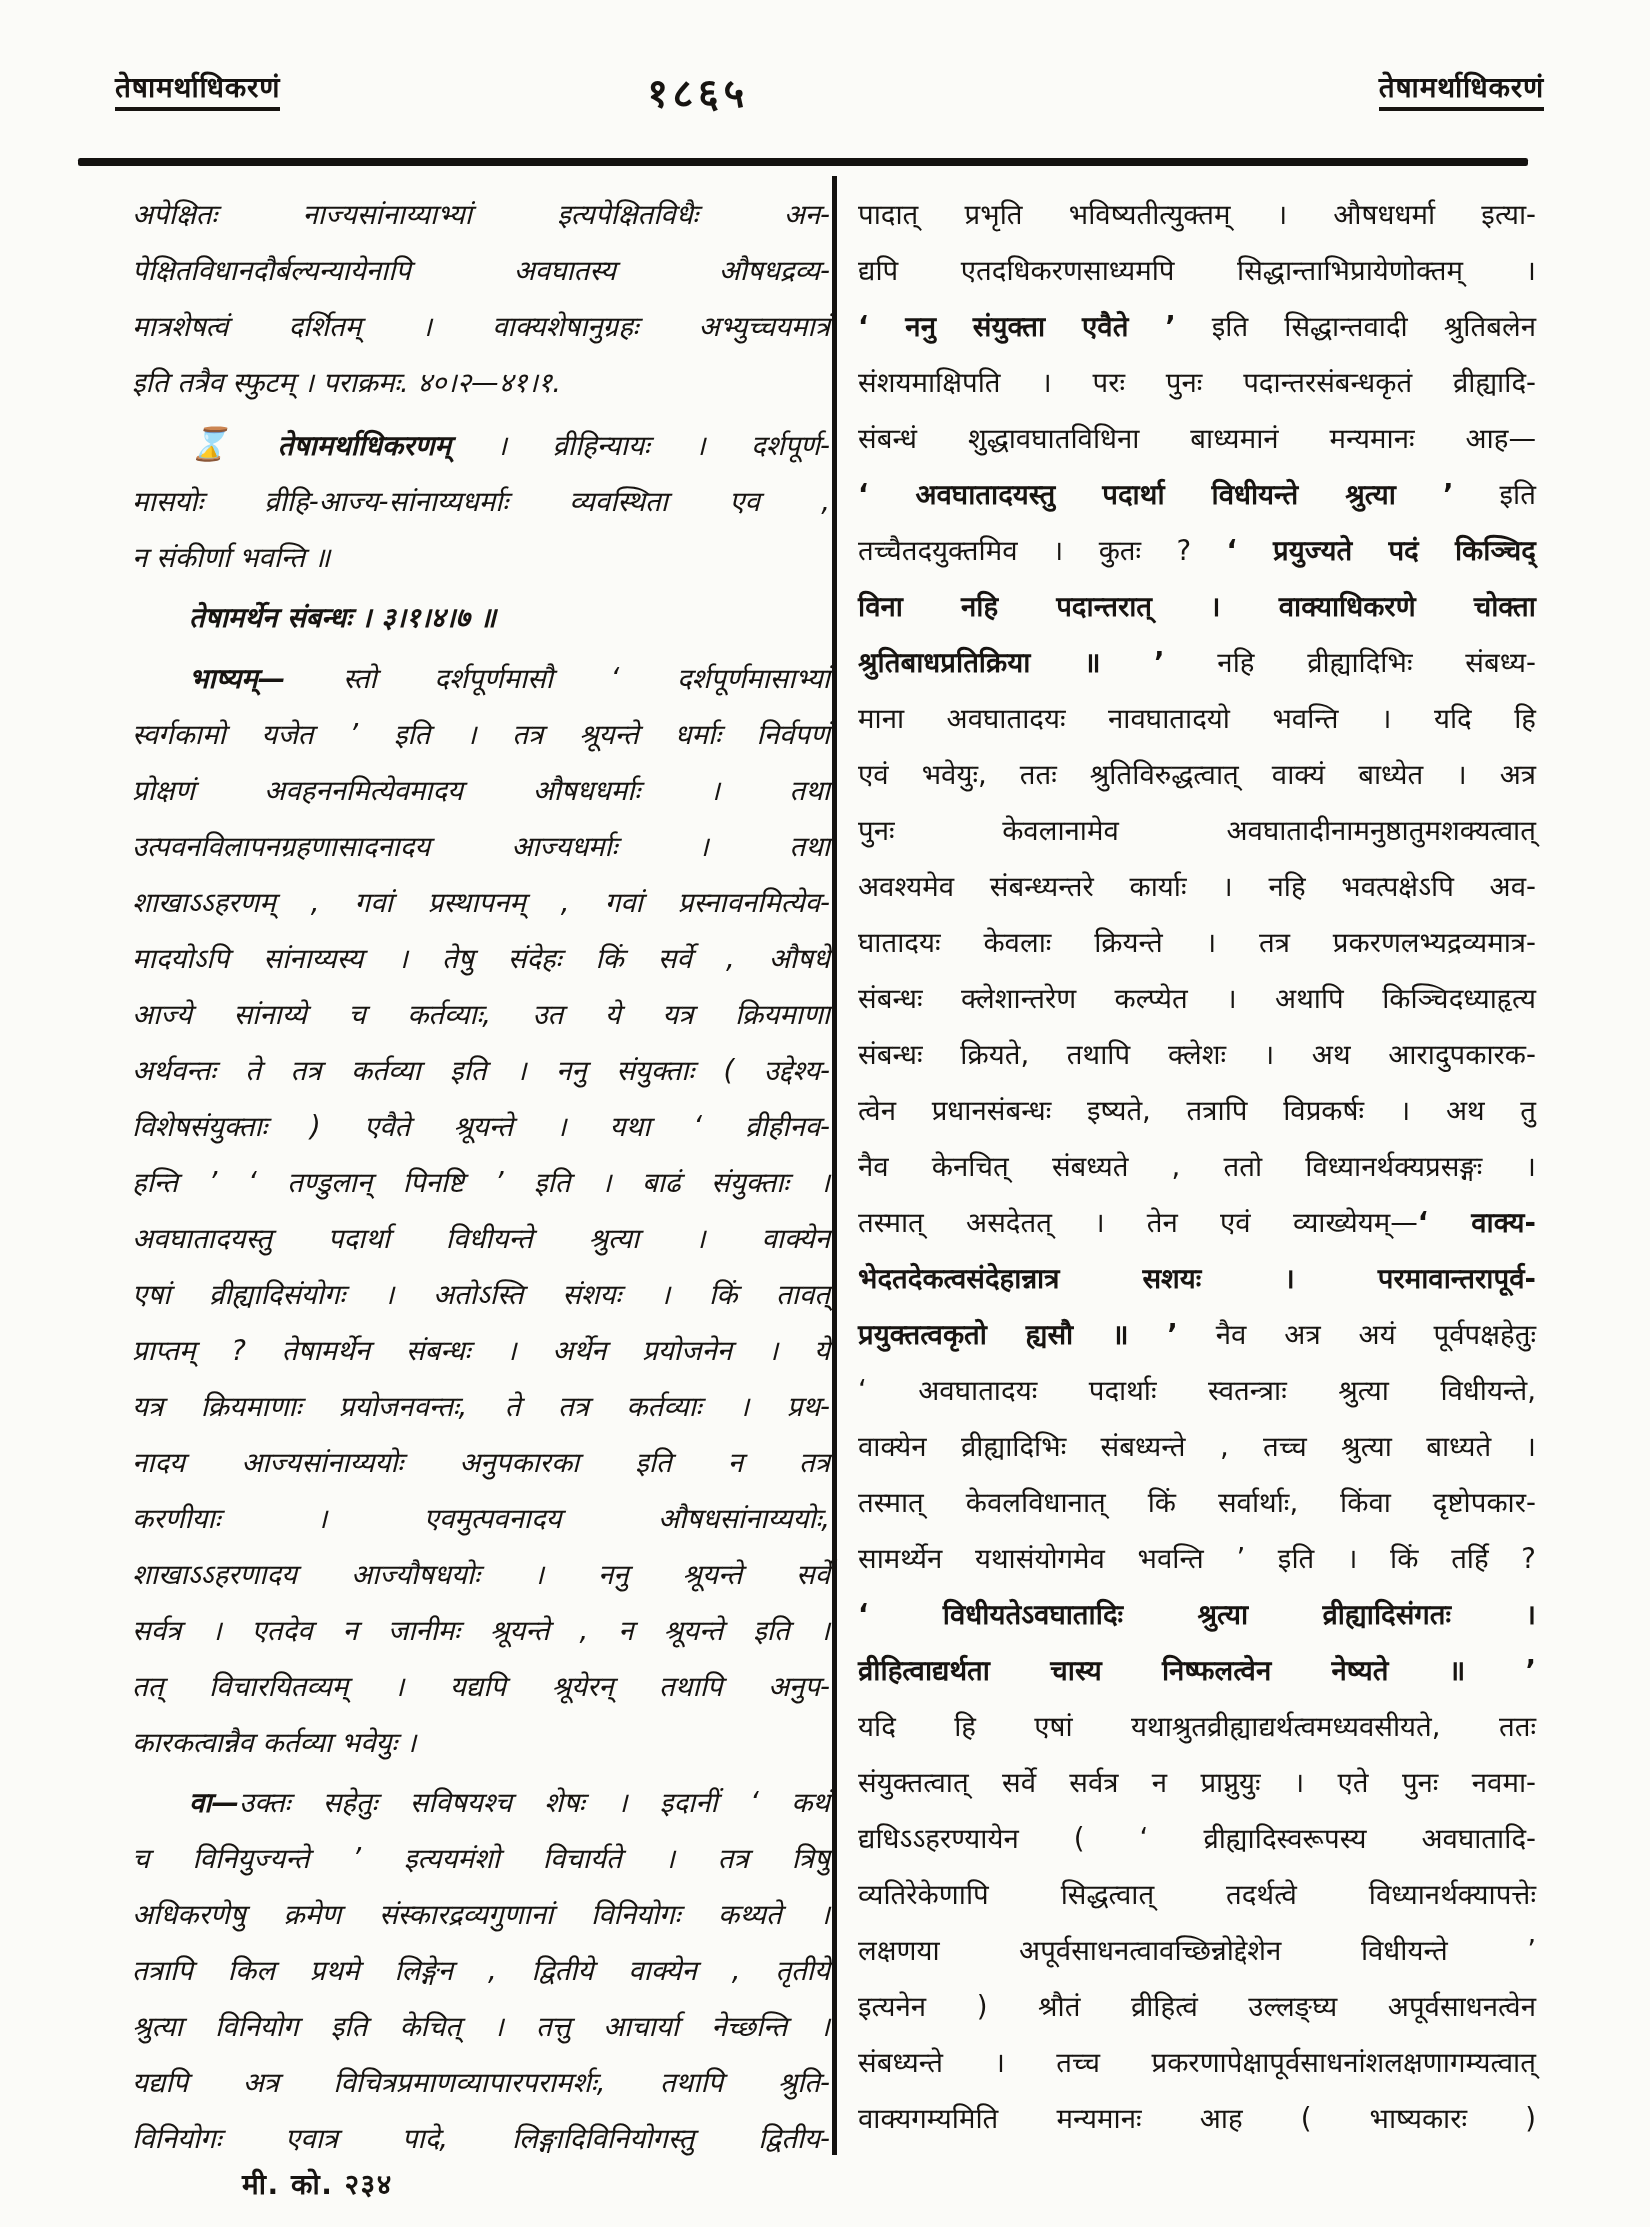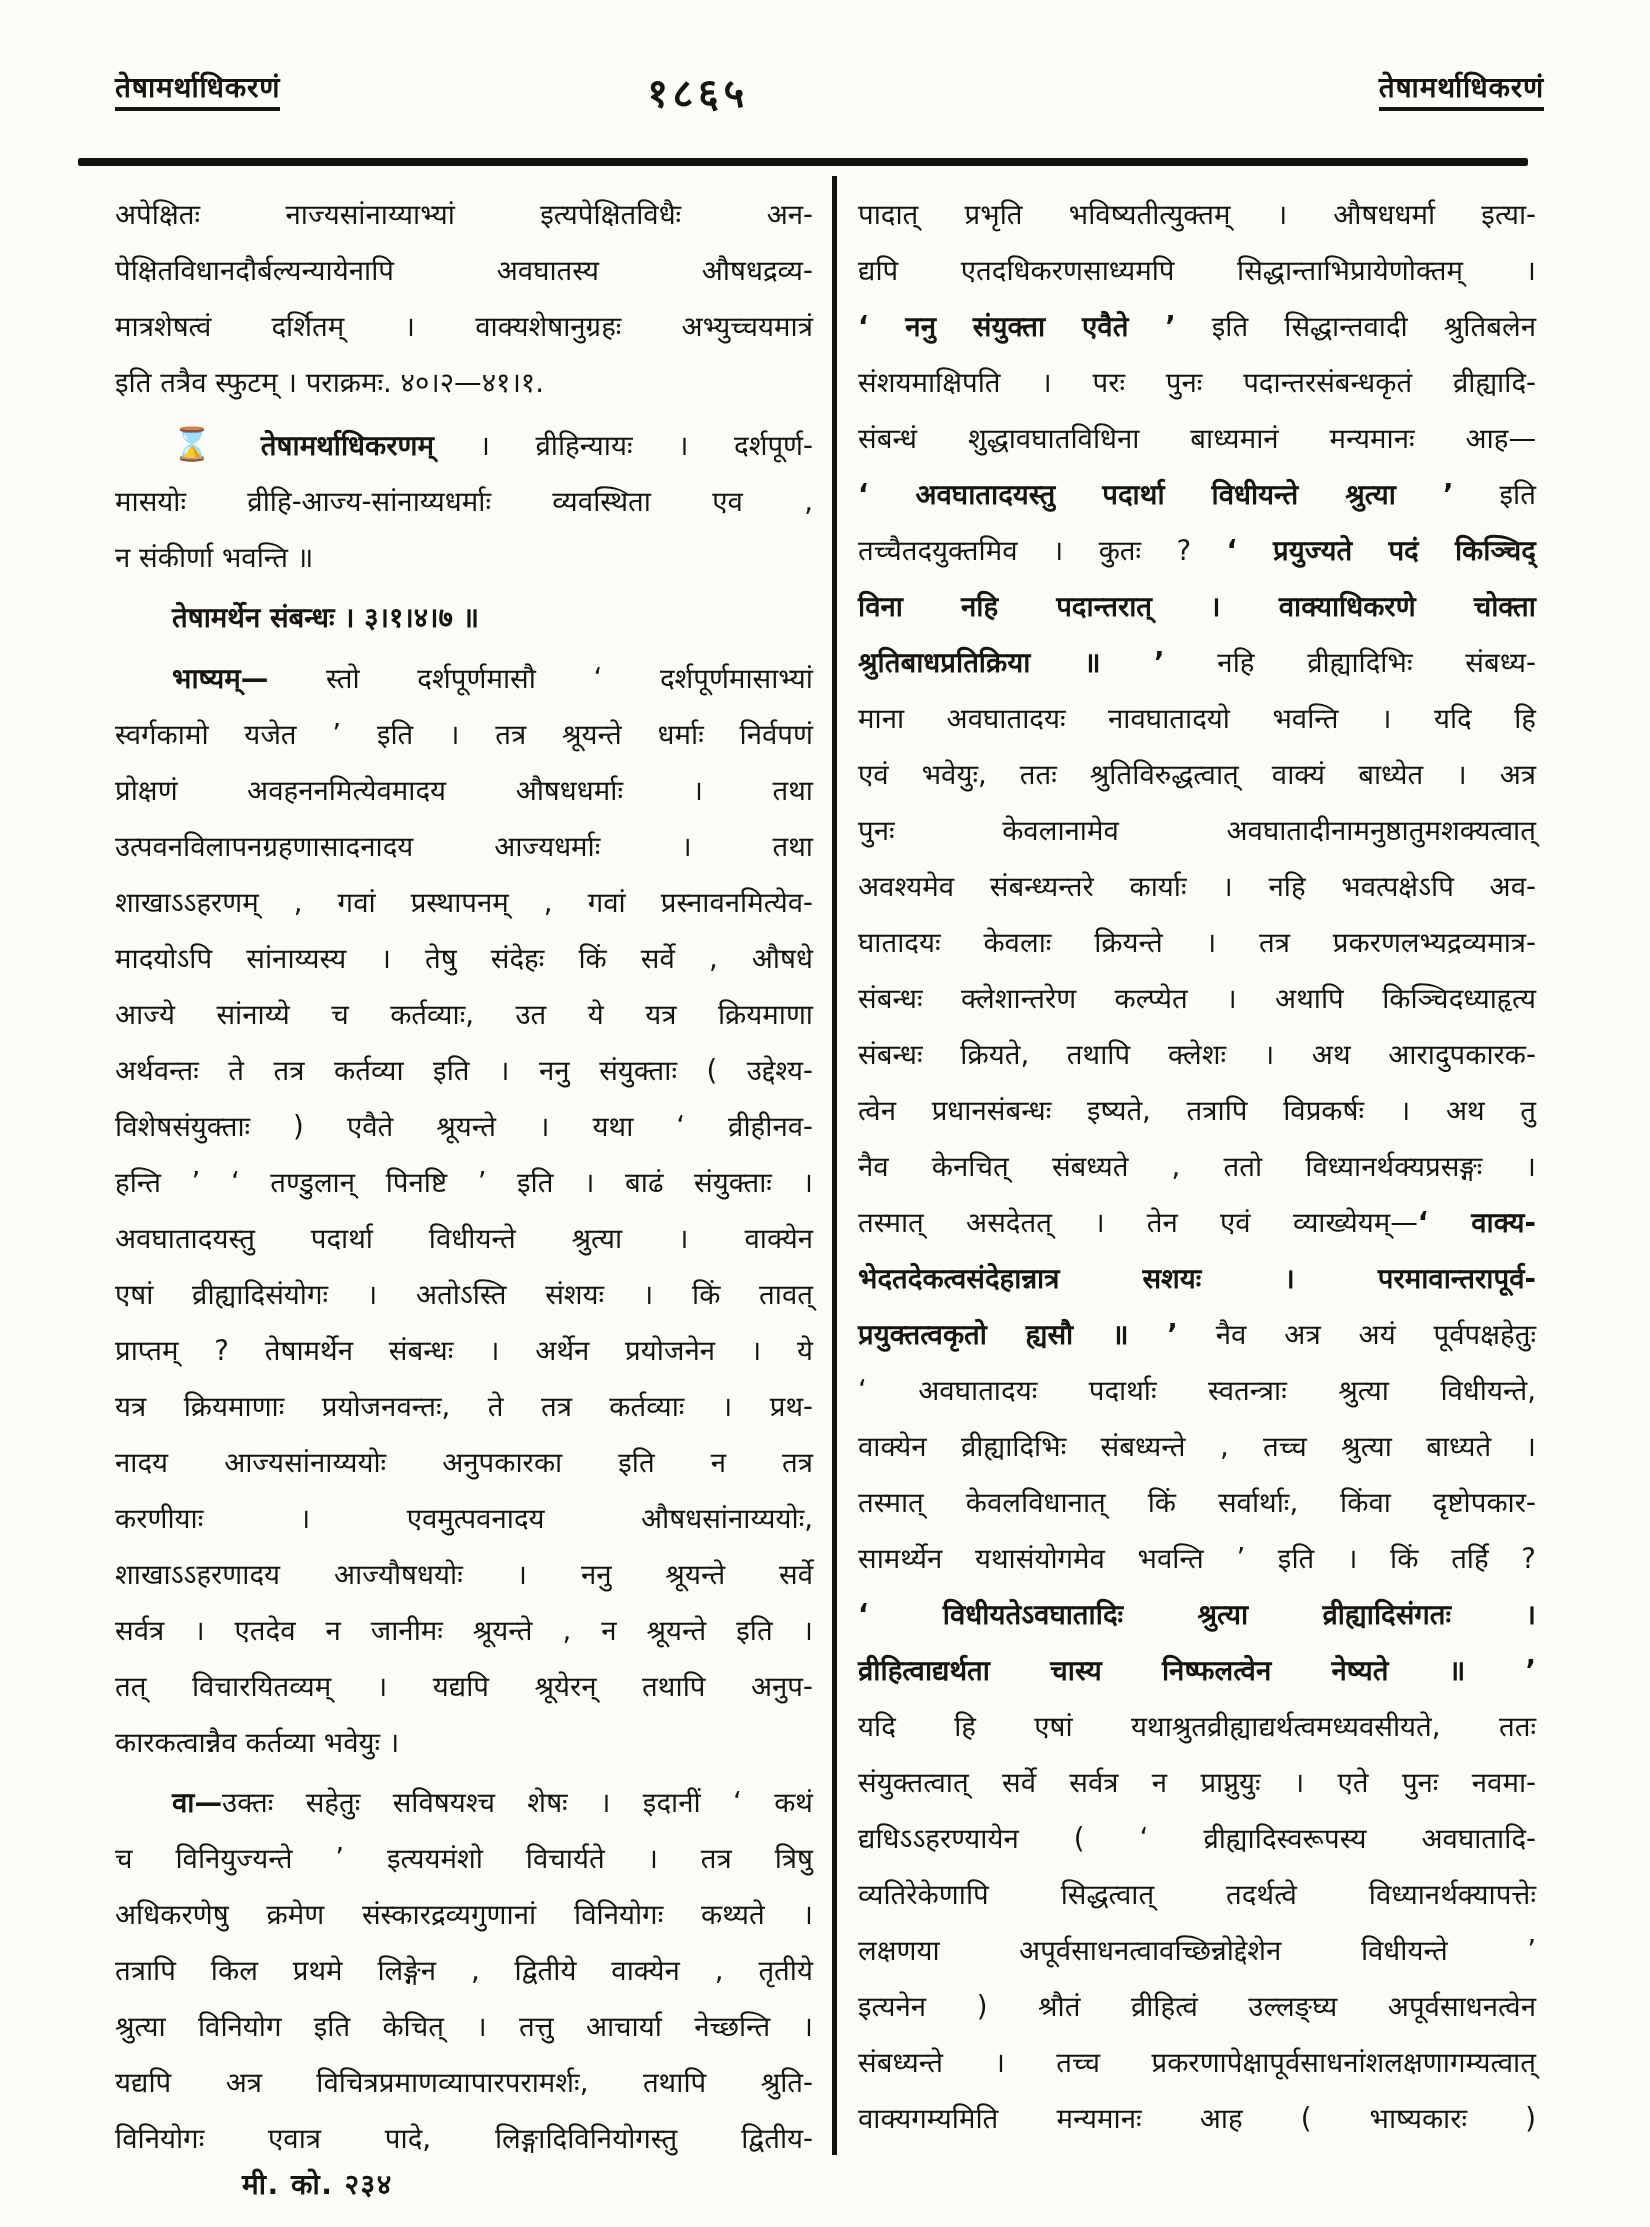--- a/index.html
+++ b/index.html
@@ -29,21 +29,21 @@
     background:#141210;border-radius:2.3px;
   }
   .col-divider{
     position:absolute;top:176px;left:832px;width:5.4px;height:1979px;
     background:#141210;
   }
   .col{
     position:absolute;top:187px;
     font-size:27.6px;line-height:56px;
   }
-  .col.left-col{left:115px;width:698px;}
+  .col.left-col{left:132px;width:698px;font-style:italic;}
   .col.right-col{left:858px;width:678px;}
   .para{margin:0;}
   .para + .para{margin-top:4.6px;}
   .line{
     text-align:justify;
     -moz-text-align-last:justify;
     text-align-last:justify;
     min-height:56px;
   }
   .line.last{

